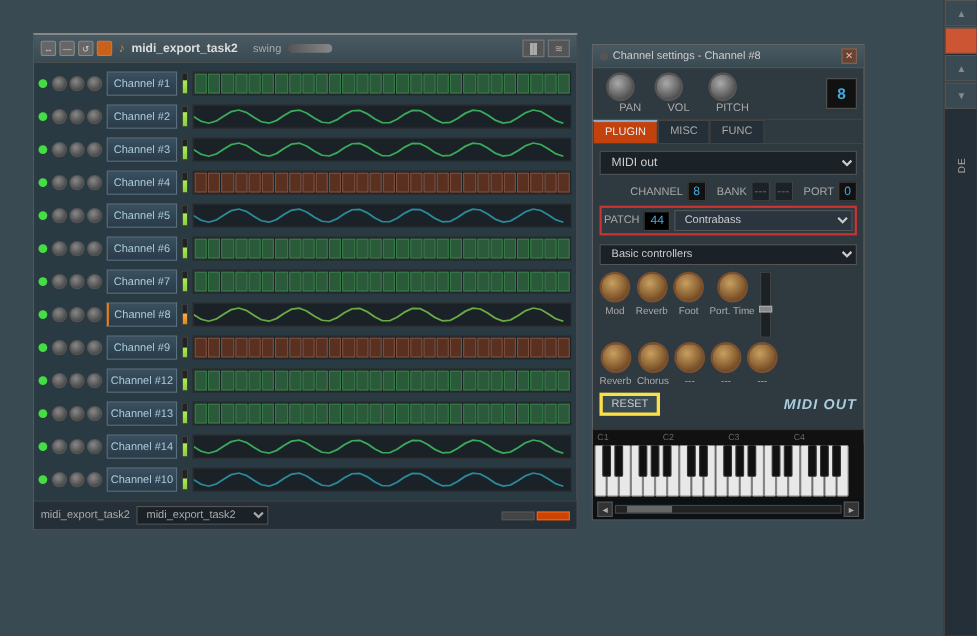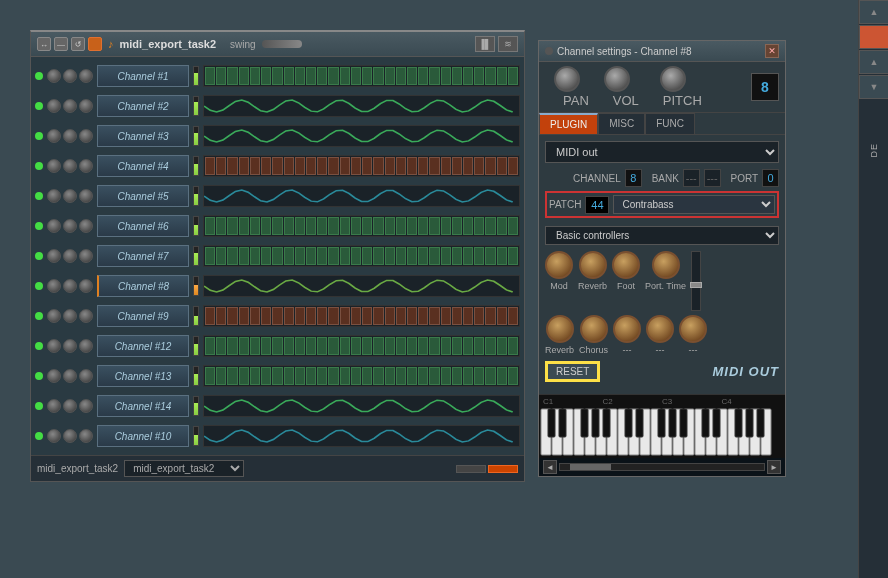--- a/index.html
+++ b/index.html
@@ -77,29 +77,28 @@
       flex-shrink: 0;
     }
     .ch-knob-group { display: flex; gap: 2px; flex-shrink: 0; }
     .ch-knob {
       width: 14px; height: 14px;
       background: radial-gradient(circle at 40% 35%, #888, #333);
       border-radius: 50%;
       border: 1px solid #555;
     }
     .ch-label-btn {
-      width: 92px; height: 22px;
+      width: 64px; height: 22px;
       background: linear-gradient(to bottom, #3a5060, #2a3a48);
       border: 1px solid #5a7080;
       color: #aaccdd;
       font-size: 10px;
       cursor: pointer;
       display: flex; align-items: center; justify-content: center;
       flex-shrink: 0;
-      font-style: italic;
     }
     .ch-active { border-left: 2px solid #e08020; }
     .ch-vol-bar {
       width: 6px; height: 20px;
       background: #222;
       border: 1px solid #444;
       flex-shrink: 0;
       position: relative;
       overflow: hidden;
     }
@@ -190,21 +189,21 @@
     }
     .cs-knob-group {
       display: flex; flex-direction: column; align-items: center; gap: 1px;
     }
     .cs-knob {
       width: 26px; height: 26px;
       background: radial-gradient(circle at 40% 35%, #aaa, #333);
       border-radius: 50%;
       border: 2px solid #555;
     }
-    .cs-knob-label { font-size: 13px; color: #aaa; padding-left: 18px; }
+    .cs-knob-label { font-size: 10px; color: #aaa; padding-left: 18px; }
     .cs-num-display {
       width: 28px; height: 28px;
       background: #111;
       border: 1px solid #555;
       display: flex; align-items: center; justify-content: center;
       color: #44aadd; font-size: 14px; font-weight: bold;
     }
 
     .cs-tabs {
       display: flex;

